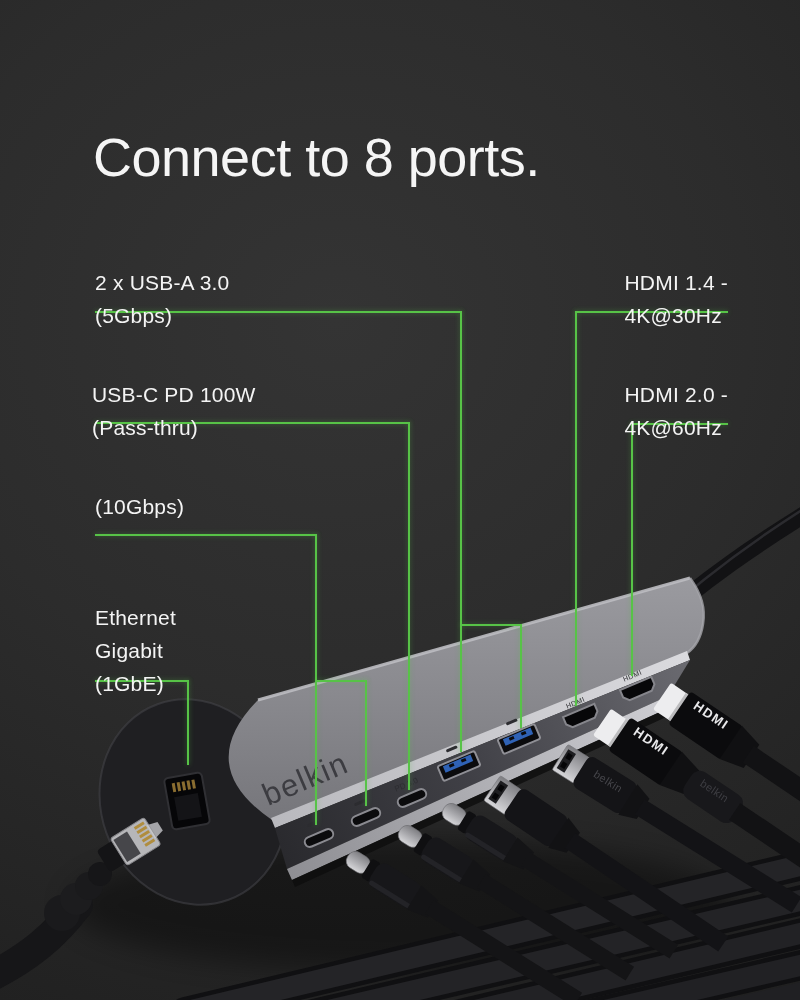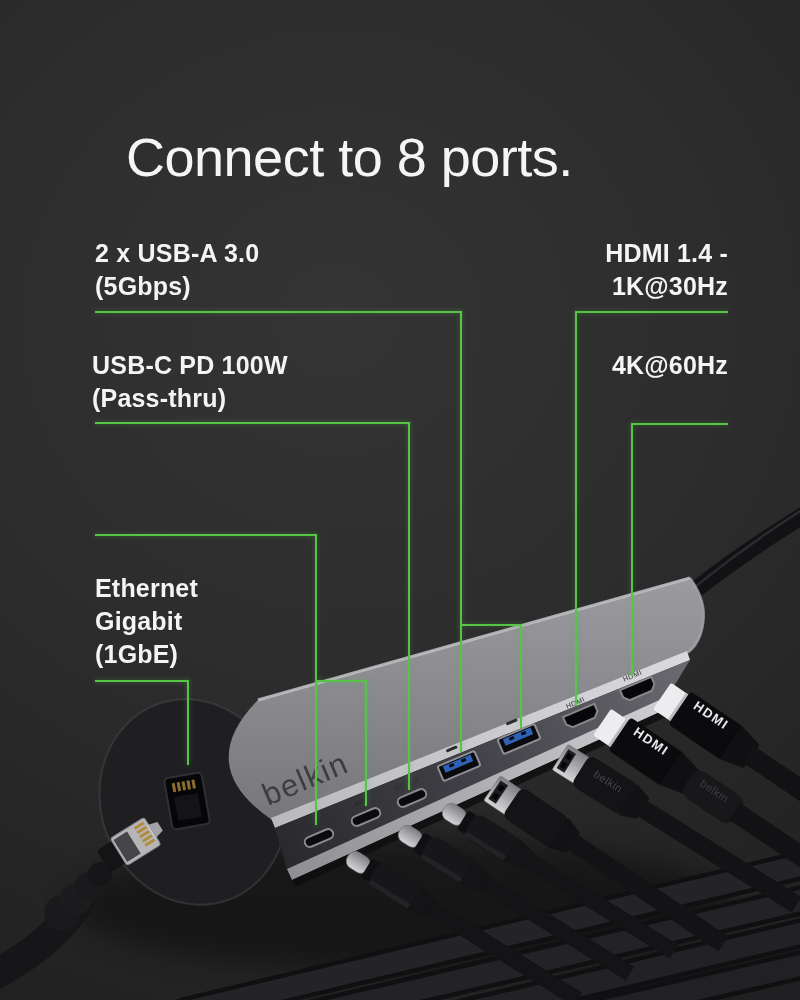--- a/index.html
+++ b/index.html
@@ -4,28 +4,28 @@
 <style>
   html,body{margin:0;padding:0;background:#141414;}
   .stage{
     position:relative;width:800px;height:1000px;overflow:hidden;
     background:radial-gradient(115% 85% at 42% 32%, #343434 0%, #2c2c2c 45%, #1e1e1e 100%);
     font-family:"Liberation Sans", sans-serif;
   }
   .title{
     position:absolute;left:93px;top:92px;
     font-size:54px;line-height:58px;font-weight:400;letter-spacing:-0.5px;
-    color:#f5f5f5;white-space:nowrap;margin-left:33px;
+    color:#f5f5f5;white-space:nowrap;
   }
   .callout{
-    position:absolute;color:#f4f4f4;font-size:25px;line-height:33px;
-    font-weight:700;letter-spacing:0.2px;white-space:nowrap;
+    position:absolute;color:#f4f4f4;font-size:21px;line-height:33px;
+    font-weight:400;letter-spacing:0.2px;white-space:nowrap;margin-top:29px;
   }
   .callout span{display:block;}
-  .callout.right{text-align:right;}
+  .callout.right{text-align:left;}
   .gl{position:absolute;background:#57c347;box-shadow:0 0 5px rgba(87,195,71,.45);}
   .product{position:absolute;left:0;top:0;}
   svg text{font-family:"Liberation Sans", sans-serif;}
 </style>
 </head>
 <body>
 
 <div class="stage">
 
   <svg class="product" width="800" height="1000" viewBox="0 0 800 1000">
@@ -261,33 +261,35 @@
 
   <h1 class="title">Connect to 8 ports.</h1>
 
   <div class="callout" style="left:95px;top:237px">
     <span>2 x USB-A 3.0</span>
     <span>(5Gbps)</span>
   </div>
 
   <div class="callout right" style="right:72px;top:237px">
     <span>HDMI 1.4 -</span>
-    <span>1K@30Hz</span>
+    <span>4K@30Hz</span>
   </div>
 
   <div class="callout" style="left:92px;top:349px">
     <span>USB-C PD 100W</span>
     <span>(Pass-thru)</span>
   </div>
 
   <div class="callout right" style="right:72px;top:349px">
+    <span>HDMI 2.0 -</span>
     <span>4K@60Hz</span>
   </div>
 
   <div class="callout" style="left:95px;top:461px">
+    <span>(10Gbps)</span>
   </div>
 
   <div class="callout" style="left:95px;top:572px">
     <span>Ethernet</span>
     <span>Gigabit</span>
     <span>(1GbE)</span>
   </div>
 
 </div>
 

